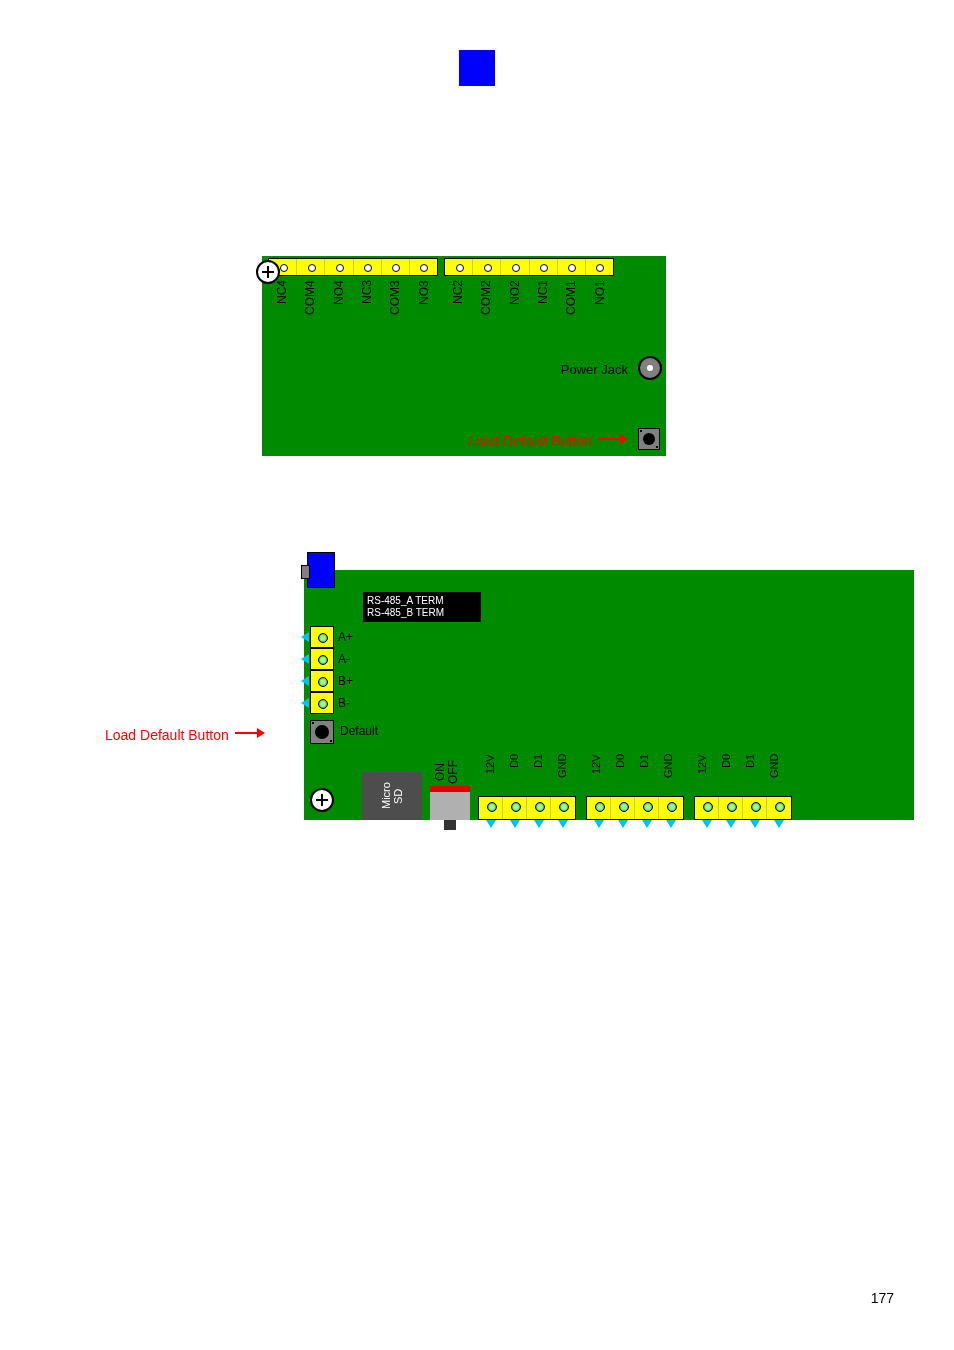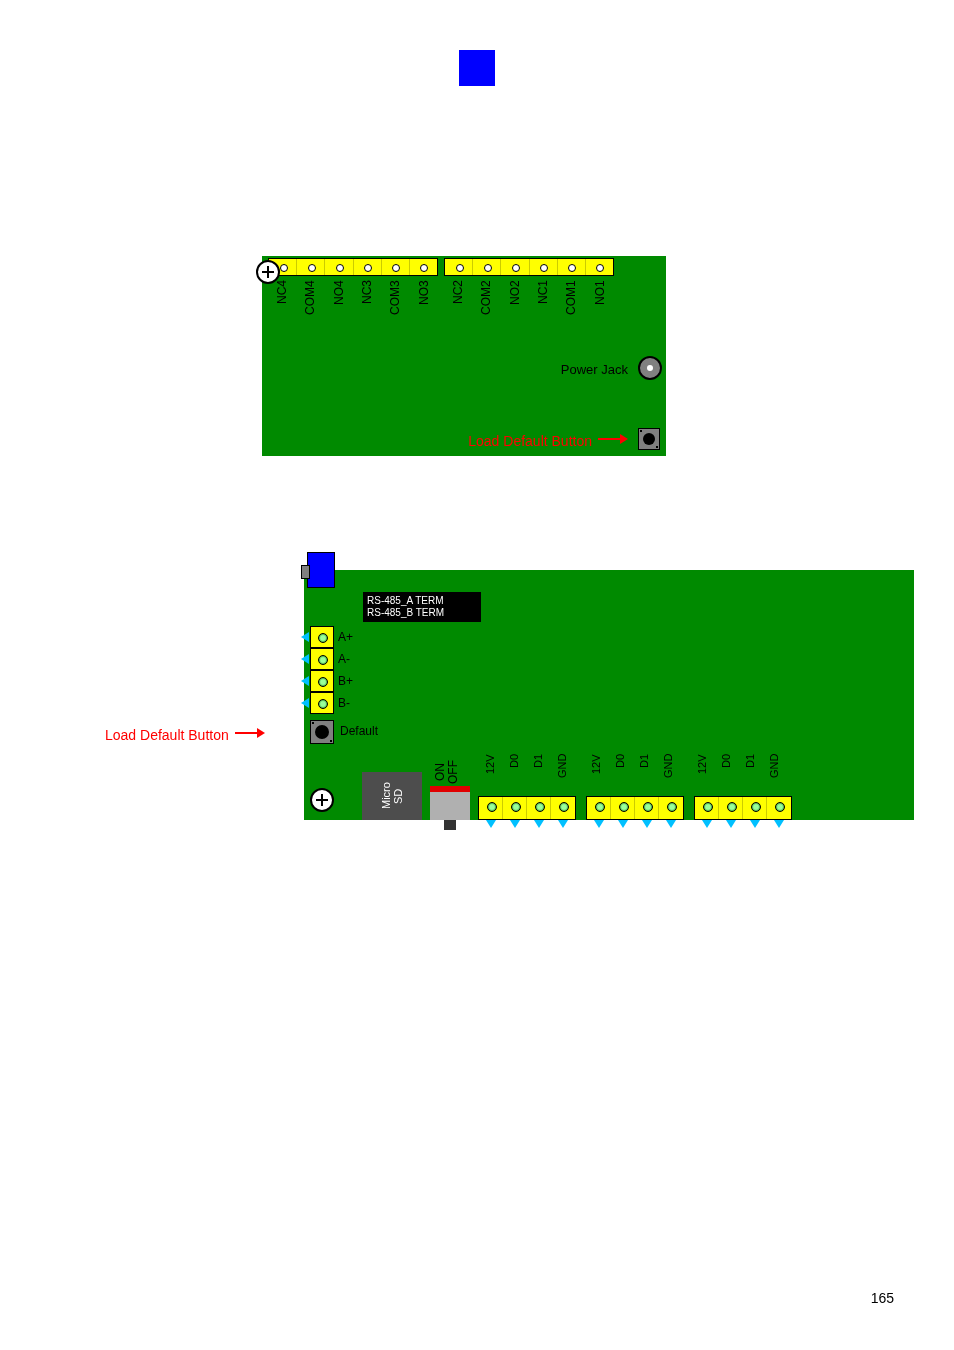--- a/index.html
+++ b/index.html
@@ -640,14 +640,14 @@
               <span class="down-arrow"></span>
             </div>
           <div class="bt-cell">
               <span class="down-arrow"></span>
             </div>
         </div>
       </div>
     </div>
   </div>
 
-  <div class="page-num">165</div>
+  <div class="page-num">177</div>
 </div>
 
 </body></html>

